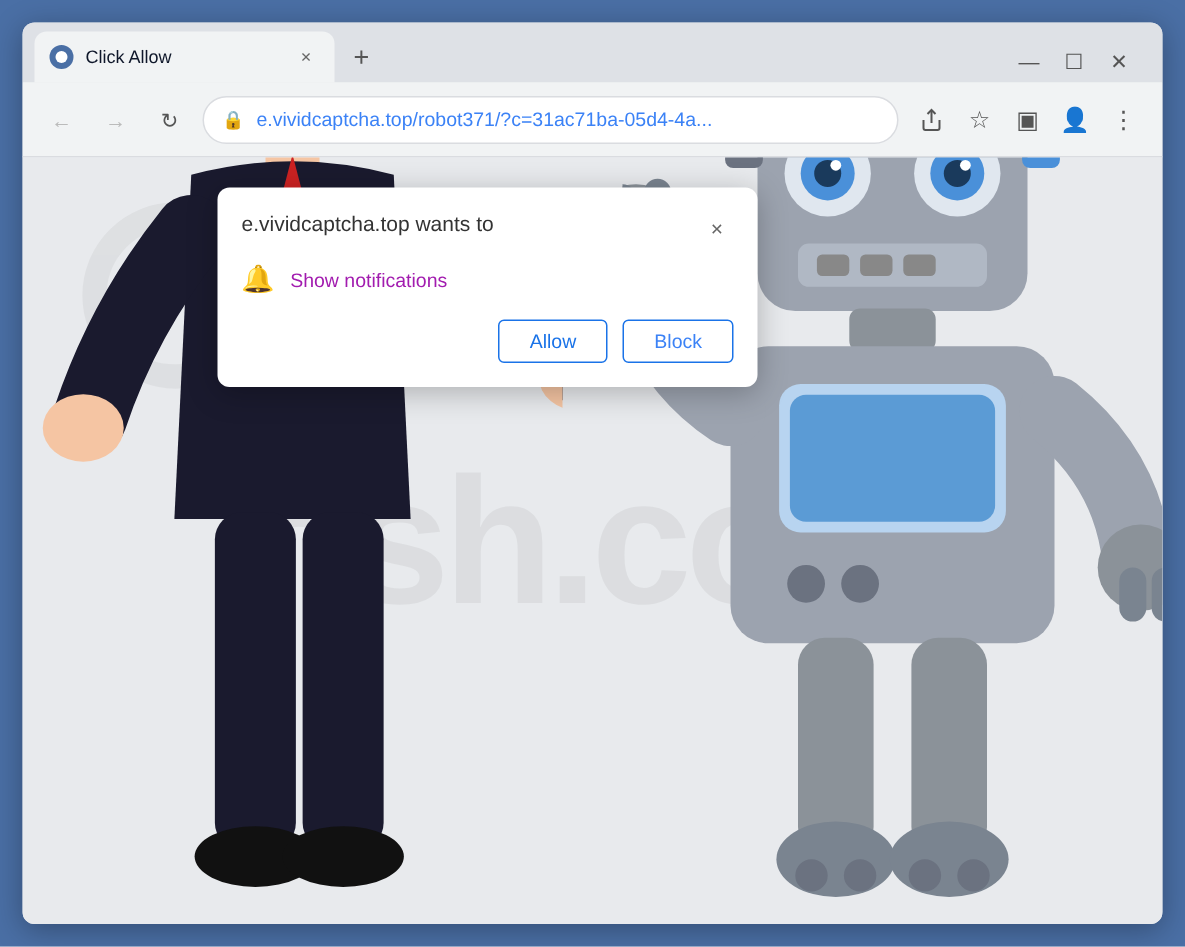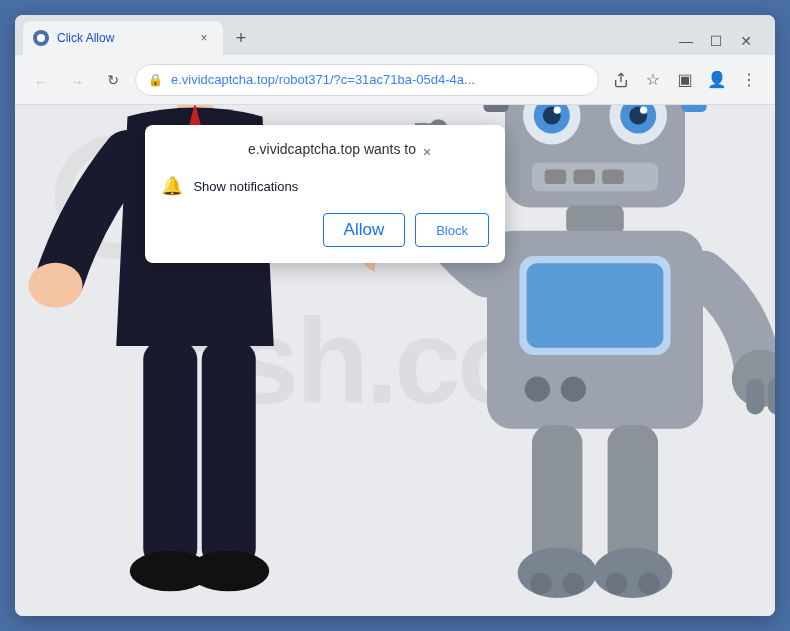--- a/index.html
+++ b/index.html
@@ -62,21 +62,21 @@
     .tab-favicon::after {
       content: '';
       width: 8px;
       height: 8px;
       border-radius: 50%;
       background: white;
     }
 
     .tab-title {
       font-size: 12px;
-      color: #1d4ed8;
+      color: #0f172a;
       flex: 1;
       overflow: hidden;
       white-space: nowrap;
       text-overflow: ellipsis;
     }
 
     .tab-close {
       width: 18px;
       height: 18px;
       border-radius: 50%;
@@ -249,24 +249,23 @@
       width: 360px;
       background: white;
       border-radius: 8px;
       box-shadow: 0 4px 20px rgba(0,0,0,0.25);
       padding: 16px;
       z-index: 10;
     }
 
     .popup-header {
       display: flex;
-      justify-content: center;
+      justify-content: space-between;
       align-items: flex-start;
       margin-bottom: 12px;
-      margin-left: 36px;
     }
 
     .popup-title {
       font-size: 14px;
       color: #333;
       font-weight: 400;
     }
 
     .popup-close {
       width: 22px;
@@ -287,37 +286,37 @@
       margin-bottom: 16px;
     }
 
     .bell-icon {
       font-size: 18px;
       color: #444;
     }
 
     .popup-notification-text {
       font-size: 13px;
-      color: #0f172a;
+      color: #a21caf;
     }
 
     .popup-buttons {
       display: flex;
       justify-content: flex-end;
       gap: 10px;
     }
 
     .btn-allow {
       padding: 6px 20px;
       border: 1px solid #1a73e8;
       background: white;
       color: #1a73e8;
       border-radius: 4px;
       cursor: pointer;
-      font-size: 17px;
+      font-size: 13px;
     }
 
     .btn-block {
       padding: 6px 20px;
       border: 1px solid #1a73e8;
       background: white;
       color: #3b82f6;
       border-radius: 4px;
       cursor: pointer;
       font-size: 13px;

